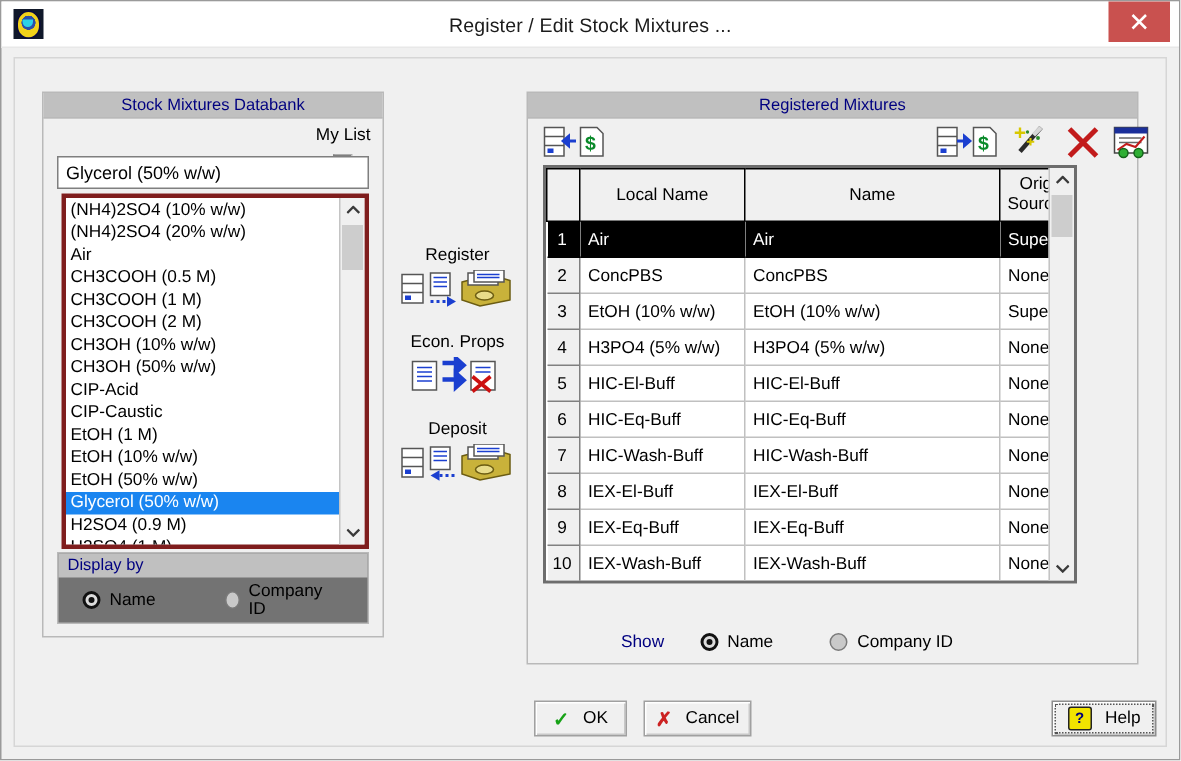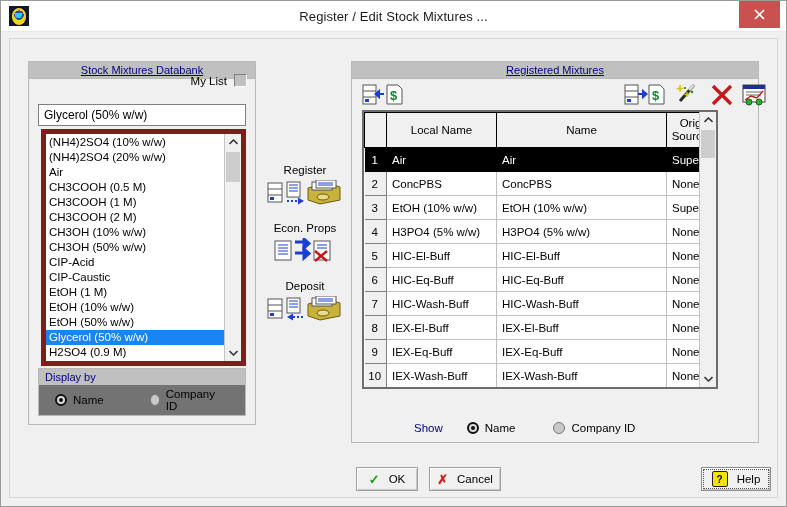--- a/index.html
+++ b/index.html
@@ -86,30 +86,29 @@
     box-sizing: border-box;
   }
   .group > .caption {
     height: 16px;
     line-height: 16px;
     background: #c0c0c0;
     color: #000080;
     text-align: center;
     font-size: 11px;
     border-bottom: 1px solid #b9b9b9;
-    text-decoration: underline;
   }
 
   #left-group  { left: 18px;  top: 22px;  width: 228px; height: 364px; }
   #right-group { left: 341px; top: 22px;  width: 408px; height: 382px; }
 
   
   .mylist-row {
-    position:absolute; right: 8px; top: 12px;
-    display:flex; align-items:center; gap:7px;
+    position:absolute; right: 8px; top: 22px;
+    display:flex; align-items:center; gap:7px;flex-direction:column;
   }
   .mylist-label { font-size: 11.5px; color:#000; }
   .chk {
     width: 13px; height: 13px;
     background: #c0c0c0;
     border-top: 1.5px solid #808080;
     border-left: 1.5px solid #808080;
     border-right: 1.5px solid #ffffff;
     border-bottom: 1.5px solid #ffffff;
     box-sizing: border-box;
@@ -127,21 +126,21 @@
     padding-left: 5px;
     font-size: 12px;
     cursor: text;
   }
 
   
   .listbox {
     position:absolute; left: 12px; top: 67px;
     width: 205px; height: 237px;
     background:#fff;
-    border: 5px solid #7f1d1d;
+    border: 3px solid #7f1d1d;
     box-sizing: border-box;
     overflow:hidden;
     display:flex;
   }
   .list-items { flex: 1; padding-top: 1px; overflow:hidden; }
   .list-item {
     height: 15px; line-height: 15px;
     padding-left: 3px;
     font-size: 11.5px;
     white-space: nowrap;

